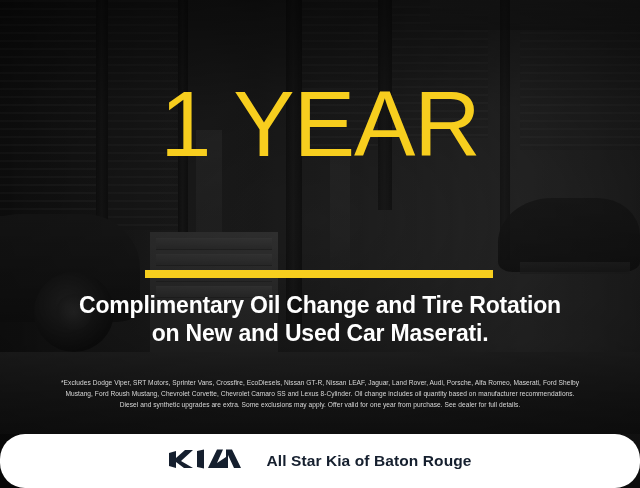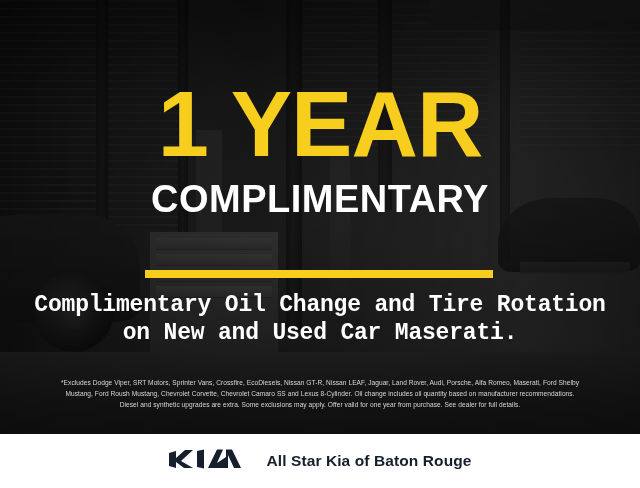--- a/index.html
+++ b/index.html
@@ -66,21 +66,21 @@
 
   
   .content {
     position:absolute; left:0; right:0; top:0;
     height:434px;
     text-align:center;
   }
   .headline {
     position:absolute; top:78px; left:0; right:0;
     font-size:92px; line-height:92px;
-    font-weight:bold;
+    font-weight:normal;
     letter-spacing:-1px;
     color:#F7CE1E;
   }
   .sub1 {
     position:absolute; top:180px; left:0; right:0;
     font-size:38px; line-height:38px;
     font-weight:bold; letter-spacing:.5px;
     color:#ffffff;
   }
   .sub2 {
@@ -92,40 +92,40 @@
   .rule {
     position:absolute; top:270px; left:145px;
     width:348px; height:8px;
     background:#F7CE1E;
   }
   .tag {
     position:absolute; left:0; right:0;
     font-size:23px; line-height:27px;
     font-weight:bold; color:#ffffff;
     letter-spacing:-.2px;
-    font-family:Liberation Mono, monospace;
   }
   .tag-a { top:292px; }
   .tag-b { top:320px; }
 
   .disclaimer {
     position:absolute; top:377px; left:14px; right:14px;
     font-size:6.6px; line-height:11px;
     color:#d8d8d8;
     letter-spacing:.05px;
   }
   .disclaimer div { white-space:nowrap; }
 
   
   .footer {
     position:absolute; left:0; right:0; bottom:0;
     height:54px;
     background:#ffffff;
     display:flex; align-items:center; justify-content:center;
     gap:24px;
+    border-radius:25px;
   }
   .kia-logo { display:block; }
   .dealer {
     font-size:15.5px; font-weight:bold;
     color:#151F2E; letter-spacing:.1px;
   }
 </style>
 </head>
 <body>
 
@@ -166,21 +166,20 @@
       <div class="pshape floor" style="left:0;top:352px;width:640px;height:82px;"></div>
     </div>
     <div class="photo-tint"></div>
     <div class="photo-grade"></div>
   </div>
 
   <div class="content">
 
     <div class="headline">1 YEAR</div>
 
-    <div class="sub1">COMPLIMENTARY</div>
 
 
     <div class="rule"></div>
 
     <div class="tag tag-a">Complimentary Oil Change and Tire Rotation</div>
 
     <div class="tag tag-b">on New and Used Car Maserati.</div>
 
     <div class="disclaimer">
       <div>*Excludes Dodge Viper, SRT Motors, Sprinter Vans, Crossfire, EcoDiesels, Nissan GT-R, Nissan LEAF, Jaguar, Land Rover, Audi, Porsche, Alfa Romeo, Maserati, Ford Shelby</div>

